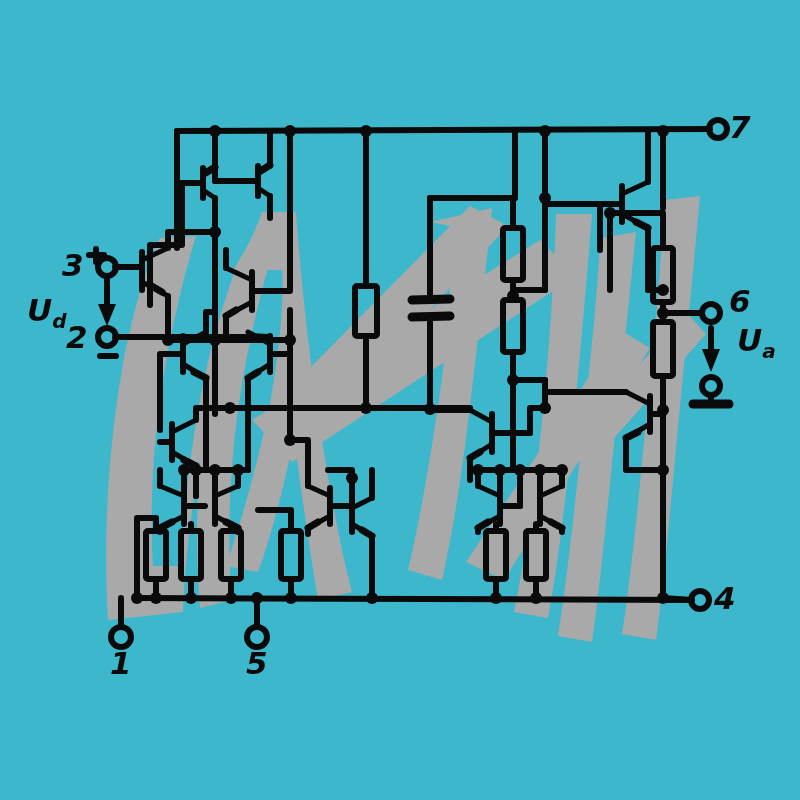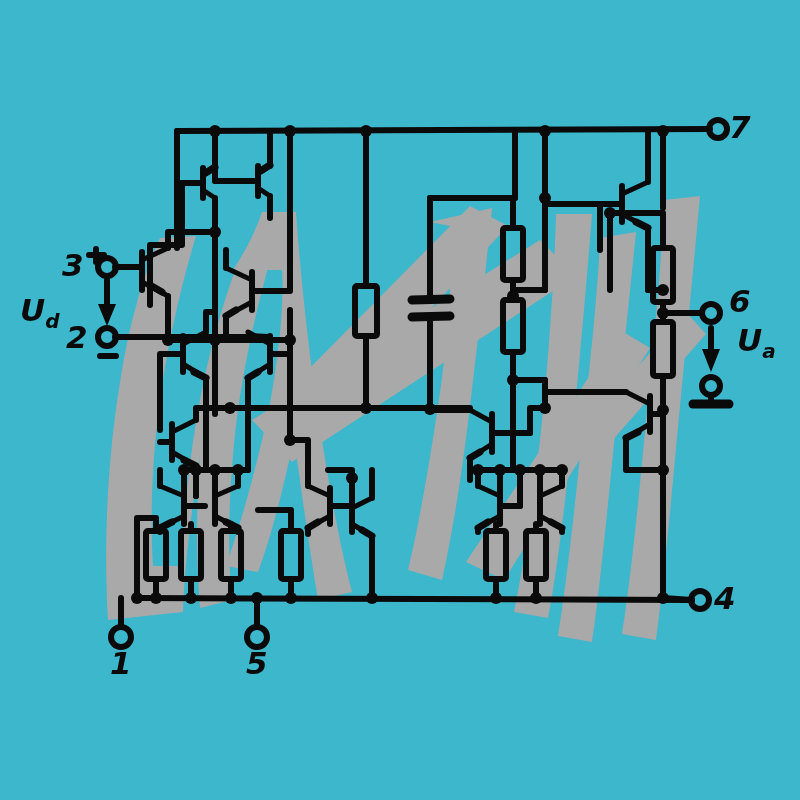--- a/index.html
+++ b/index.html
@@ -525,21 +525,21 @@
   <div class="lbl lbl-term" style="left:66px; top:322px;">2</div>
 
   <div class="lbl lbl-term" style="left:729px; top:286px;">6</div>
 
   <div class="lbl lbl-term" style="left:714px; top:583px;">4</div>
 
   <div class="lbl lbl-term" style="left:110px; top:648px;">1</div>
 
   <div class="lbl lbl-term" style="left:246px; top:648px;">5</div>
 
-  <div class="lbl lbl-volt" style="left:20px; top:295px;">
+  <div class="lbl lbl-volt" style="left:27px; top:295px;">
     <span>U</span><span class="lbl-sub">d</span>
   </div>
 
   <div class="lbl lbl-volt" style="left:737px; top:325px;font-style:italic;">
     <span>U</span><span class="lbl-sub">a</span>
   </div>
 
 </div>
 
 </body></html>

